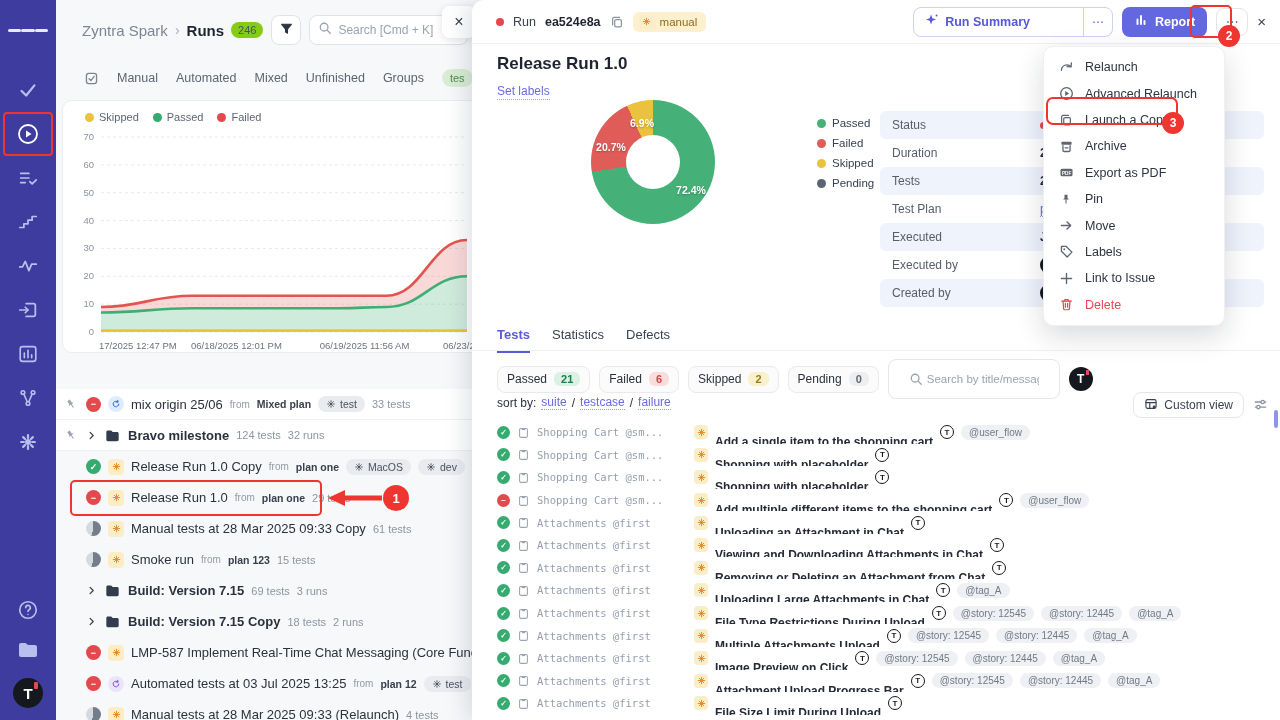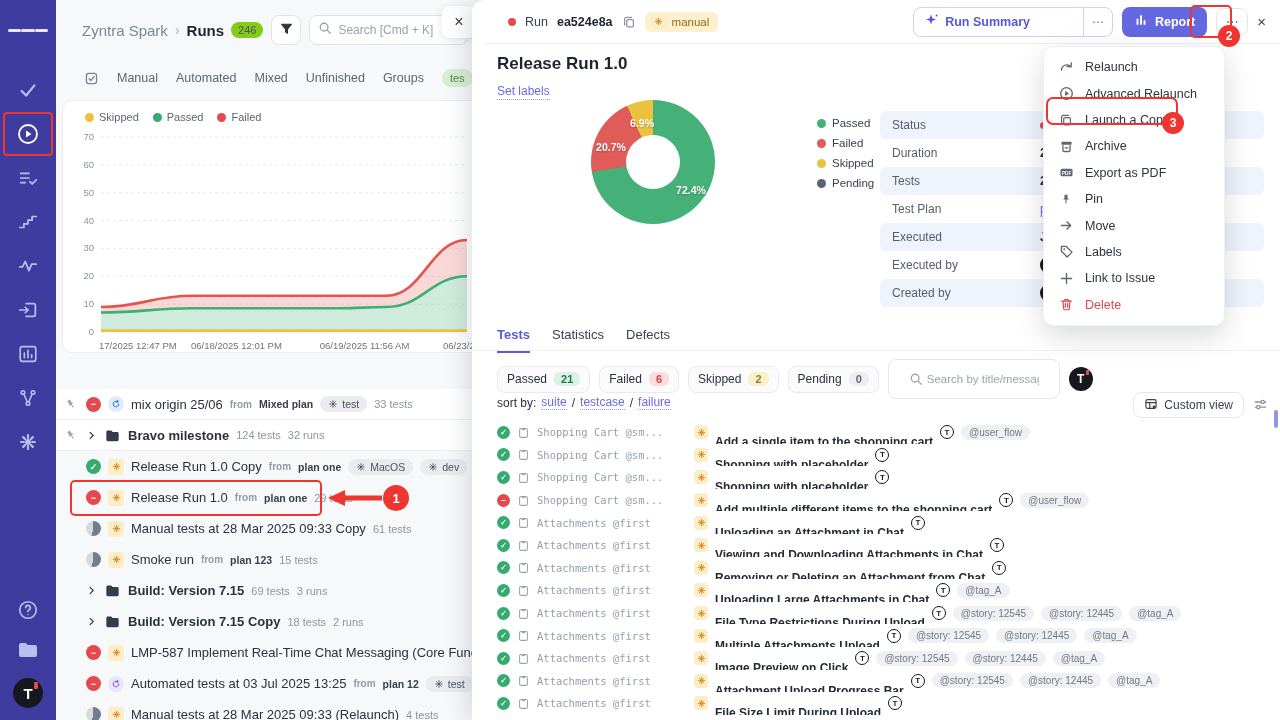--- a/index.html
+++ b/index.html
@@ -59,33 +59,33 @@
     display:flex; align-items:center; justify-content:center; }
   .st-passed { background:#35ab6f; }
   .st-failed { background:#e5484d; }
   .st-progress { background:conic-gradient(#747e8a 0 55%, #d5dade 55% 100%); }
   .tchip { width:16px; height:16px; min-width:16px; border-radius:4px; display:flex; align-items:center; justify-content:center; }
   .tchip.manual { background:#fbeec6; color:#df8c2b; }
   .tchip.automated { background:#ece5fa; color:#7a4fd8; border-radius:50%; }
   .tchip.mixed { background:#e0ebfb; color:#2e6bd6; border-radius:50%; }
   .run-title { color:#2b313d; font-size:13px; }
   .folder-title { color:#2b313d; font-size:13px; font-weight:bold; }
-  .from-lbl { color:#939aa5; font-size:10px;font-weight:bold; }
+  .from-lbl { color:#939aa5; font-size:10px; }
   .plan-lbl { color:#39404d; font-size:10.5px; font-weight:bold; }
   .meta { color:#8d95a0; font-size:11px; }
   .gbadge { background:#e9ebef; color:#4a5160; font-size:10.5px; border-radius:10px; padding:2px 8px;
     display:inline-flex; align-items:center; gap:4px; }
   .chev { color:#39404d; display:flex; }
   .folder-ic { color:#323c4d; display:flex; }
   .clip-ic { color:#9aa3af; display:flex; }
 
   
   .sheet { position:absolute; left:472px; top:0; width:808px; height:720px; background:#fff; z-index:10;
     border-radius:12px 0 0 0; box-shadow:-6px 0 22px rgba(31,41,55,.14); }
-  .topbar { position:absolute; left:12px; top:0; right:0; height:44px; border-bottom:1px solid #eef0f2;
+  .topbar { position:absolute; left:0; top:0; right:0; height:44px; border-bottom:1px solid #eef0f2;
     display:flex; align-items:center; padding:0 14px 0 24px; gap:9px; }
   .rdot { width:8px; height:8px; border-radius:50%; background:#e5484d; }
   .run-lbl { font-size:12.5px; color:#3a4150; }
   .run-id { font-size:12.5px; color:#1f2430; font-weight:bold; }
   .copy-ic { color:#8b939e; display:flex; cursor:pointer; }
   .manual-badge { background:#fcf0cf; color:#8f6c1d; font-size:11.5px; border-radius:6px; padding:3px 9px 3px 6px;
     display:inline-flex; gap:5px; align-items:center; }
   .tb-right { margin-left:auto; display:flex; align-items:center; gap:9px; }
   .btn-split { display:flex; align-items:center; border:1px solid #cdd1f3; border-radius:8px; background:#fff; height:30px;gap:43px; }
   .btn-split .main { display:flex; gap:6px; align-items:center; padding:0 10px; color:#5558d9; font-weight:bold; font-size:12.5px; cursor:pointer; }

